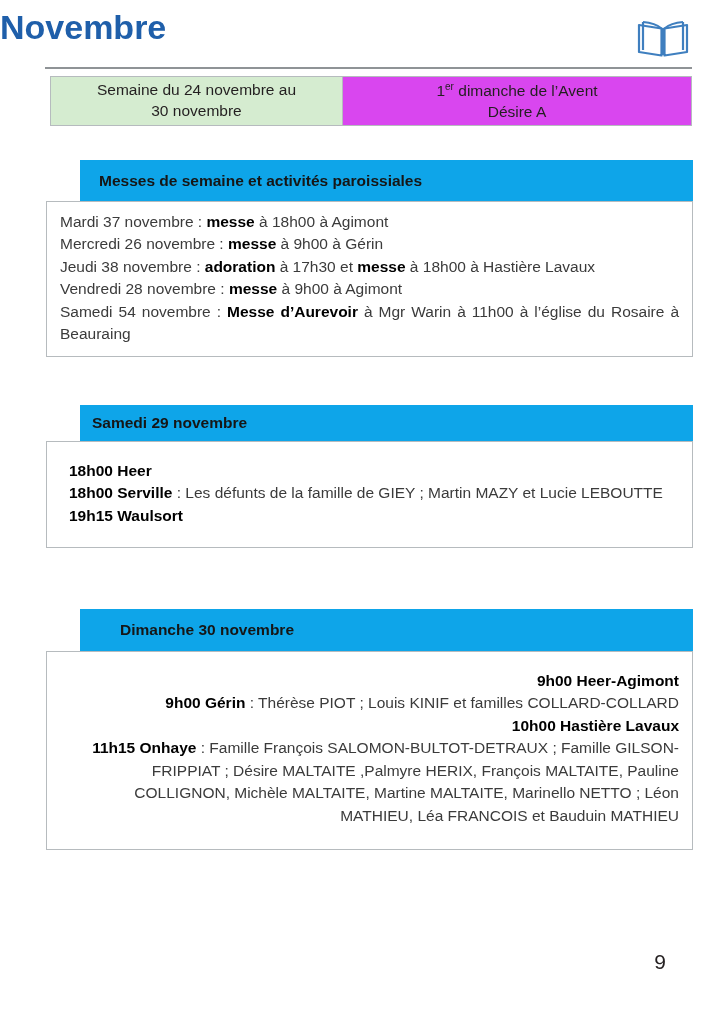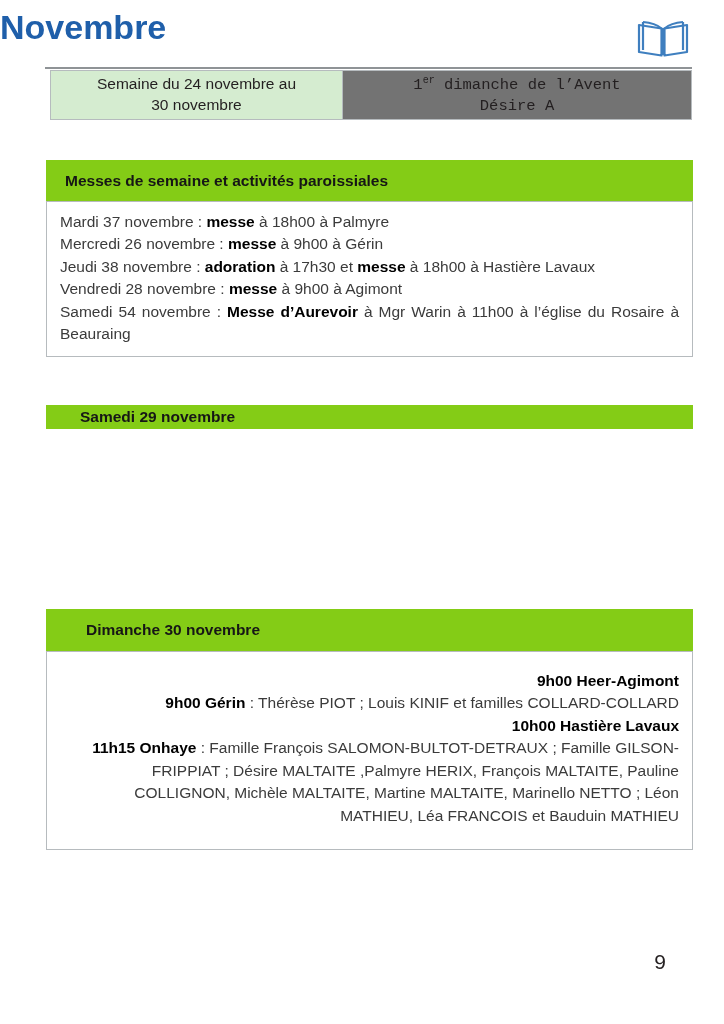--- a/index.html
+++ b/index.html
@@ -53,21 +53,21 @@
     right: 32px;
     top: 67px;
     height: 2px;
     background: #8f9396;
   }
 
   
   .week-table {
     position: absolute;
     left: 50px;
-    top: 70px;
+    top: 76px;
     width: 642px;
     height: 50px;
     border: 1px solid #b6bbbe;
     box-sizing: border-box;
     display: flex;
   }
   .week-cell {
     background: #d5ecd0;
     width: 292px;
     box-sizing: border-box;
@@ -75,51 +75,51 @@
     flex-direction: column;
     align-items: center;
     justify-content: center;
     font-size: 15.5px;
     line-height: 1.35;
     border-right: 1px solid #b6bbbe;
     text-align: center;
   }
   .feast-cell {
     flex: 1;
-    background: #737373;
+    background: #d946ef;
     box-sizing: border-box;
     display: flex;
     flex-direction: column;
     align-items: center;
     justify-content: center;
     font-size: 15.5px;
     line-height: 1.35;
     text-align: center;
-    font-family: Liberation Mono, monospace;
   }
   .feast-cell sup {
     font-size: 10px;
     vertical-align: super;
   }
 
   
   .section {
     position: absolute;
     left: 46px;
     width: 647px;
     box-sizing: border-box;
   }
   .section-header {
-    background: #84cc16;
+    background: #0ea5e9;
     box-sizing: border-box;
     font-size: 15.5px;
     font-weight: bold;
     color: #161616;
     display: flex;
     align-items: center;
+    margin-left: 34px;
   }
   .section-body {
     background: #ffffff;
     border: 1px solid #b6bbbe;
     box-sizing: border-box;
     font-size: 15.5px;
     line-height: 1.45;
     color: #3b3b3b;
   }
   .section-body p {
@@ -137,22 +137,22 @@
     padding-left: 19px;
   }
   #section-weekday .section-body {
     padding: 9px 13px 10px 13px;
     text-align: justify;
   }
 
   
   #section-saturday { top: 405px; }
   #section-saturday .section-header {
-    height: 24px;
-    padding-left: 34px;
+    height: 36px;
+    padding-left: 12px;
   }
   #section-saturday .section-body {
     padding: 18px 13px 20px 22px;
   }
 
   
   #section-sunday { top: 609px; }
   #section-sunday .section-header {
     height: 42px;
     padding-left: 40px;
@@ -204,39 +204,50 @@
     <div class="feast-cell">
       <span><span>1</span><sup>er</sup><span> dimanche de l’Avent</span></span>
       <span>Désire A</span>
     </div>
   </div>
 
   <div class="section" id="section-weekday">
     <div class="section-header">Messes de semaine et activités paroissiales</div>
     <div class="section-body">
       <p>
-        <span>Mardi 37 novembre : </span><b>messe</b><span> à 18h00 à Palmyre</span>
+        <span>Mardi 37 novembre : </span><b>messe</b><span> à 18h00 à Agimont</span>
       </p>
       <p>
         <span>Mercredi 26 novembre : </span><b>messe</b><span> à 9h00 à Gérin</span>
       </p>
       <p>
         <span>Jeudi 38 novembre : </span><b>adoration</b><span> à 17h30 et </span><b>messe</b><span> à 18h00 à Hastière Lavaux</span>
       </p>
       <p>
         <span>Vendredi 28 novembre : </span><b>messe</b><span> à 9h00 à Agimont</span>
       </p>
       <p>
         <span>Samedi 54 novembre : </span><b>Messe d’Aurevoir</b><span> à Mgr Warin à 11h00 à l’église du Rosaire à Beauraing</span>
       </p>
     </div>
   </div>
 
   <div class="section" id="section-saturday">
     <div class="section-header">Samedi 29 novembre</div>
+    <div class="section-body">
+      <p>
+        <b>18h00 Heer</b><span></span>
+      </p>
+      <p>
+        <b>18h00 Serville</b><span> : Les défunts de la famille de GIEY ; Martin MAZY et Lucie LEBOUTTE</span>
+      </p>
+      <p>
+        <b>19h15 Waulsort</b><span></span>
+      </p>
+    </div>
   </div>
 
   <div class="section" id="section-sunday">
     <div class="section-header">Dimanche 30 novembre</div>
     <div class="section-body">
       <p>
         <b>9h00 Heer-Agimont</b><span></span>
       </p>
       <p>
         <b>9h00 Gérin</b><span> : Thérèse PIOT ; Louis KINIF et familles COLLARD-COLLARD</span>

